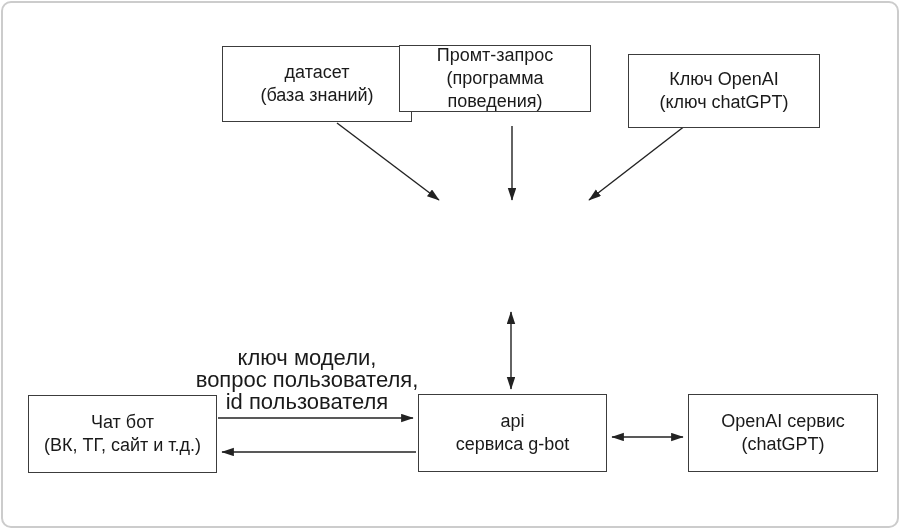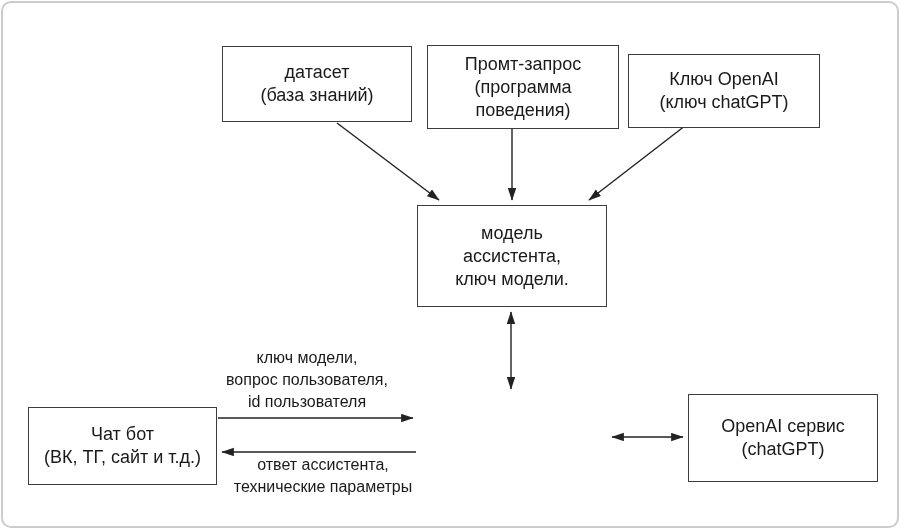--- a/index.html
+++ b/index.html
@@ -44,30 +44,30 @@
     border: 1px solid var(--box-border);
     display: flex;
     align-items: center;
     justify-content: center;
     text-align: center;
     font-size: 18px;
     line-height: 23px;
   }
   .node span { white-space: pre-line; }
   .node-dataset  { left: 202px; top: 46px;  width: 190px; height: 76px; margin-left: 20px;  }
-  .node-prompt   { left: 427px; top: 45px;  width: 192px; height: 84px;  }
+  .node-prompt   { left: 399px; top: 45px;  width: 192px; height: 67px;  }
   .node-key      { left: 628px; top: 46px;  width: 192px; height: 74px; margin-top: 8px;  }
   .node-model    { left: 417px; top: 205px; width: 190px; height: 102px; }
-  .node-chatbot  { left: 28px;  top: 395px; width: 189px; height: 78px; margin-top: 12px;  }
+  .node-chatbot  { left: 28px;  top: 395px; width: 189px; height: 78px;  }
   .node-api      { left: 418px; top: 394px; width: 189px; height: 78px;  }
-  .node-openai   { left: 688px; top: 394px; width: 190px; height: 88px;  }
+  .node-openai   { left: 688px; top: 394px; width: 190px; height: 78px;  }
   .edge-label {
     position: absolute;
     text-align: center;
-    font-size: 16px;
+    font-size: 22px;
     line-height: 22px;
     white-space: pre-line;
   }
   .label-request  { left: 192px; top: 347px; width: 230px; }
   .label-response { left: 208px; top: 454px; width: 230px; }
 </style>
 </head>
 <body>
 
 <div class="canvas">
@@ -93,34 +93,31 @@
   </div>
   <div class="node node-prompt">
     <span>Промт-запрос
 (программа
 поведения)</span>
   </div>
   <div class="node node-key">
     <span>Ключ OpenAI
 (ключ chatGPT)</span>
   </div>
-  <div class="node node-model">
-    <span>модель
-ассистента,
-ключ модели.</span>
-  </div>
   <div class="node node-chatbot">
     <span>Чат бот
 (ВК, ТГ, сайт и т.д.)</span>
+  </div>
+  <div class="node node-api">
+    <span>api
+сервиса g-bot</span>
   </div>
   <div class="node node-openai">
     <span>OpenAI сервис
 (chatGPT)</span>
   </div>
 
   <div class="edge-label label-request">ключ модели,
 вопрос пользователя,
 id пользователя</div>
-  <div class="edge-label label-response">ответ ассистента,
-технические параметры</div>
 
   <div class="frame"></div>
 </div>
 
 </body></html>

